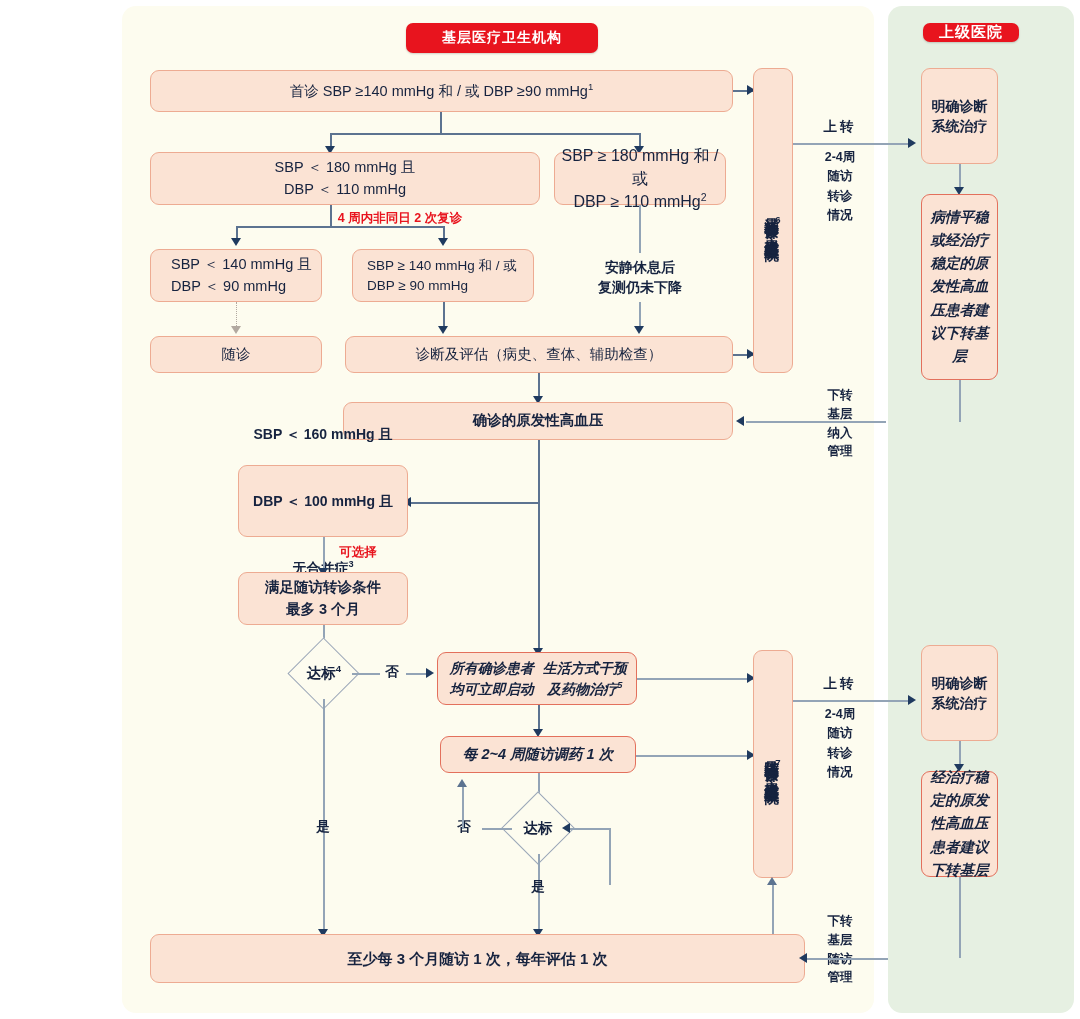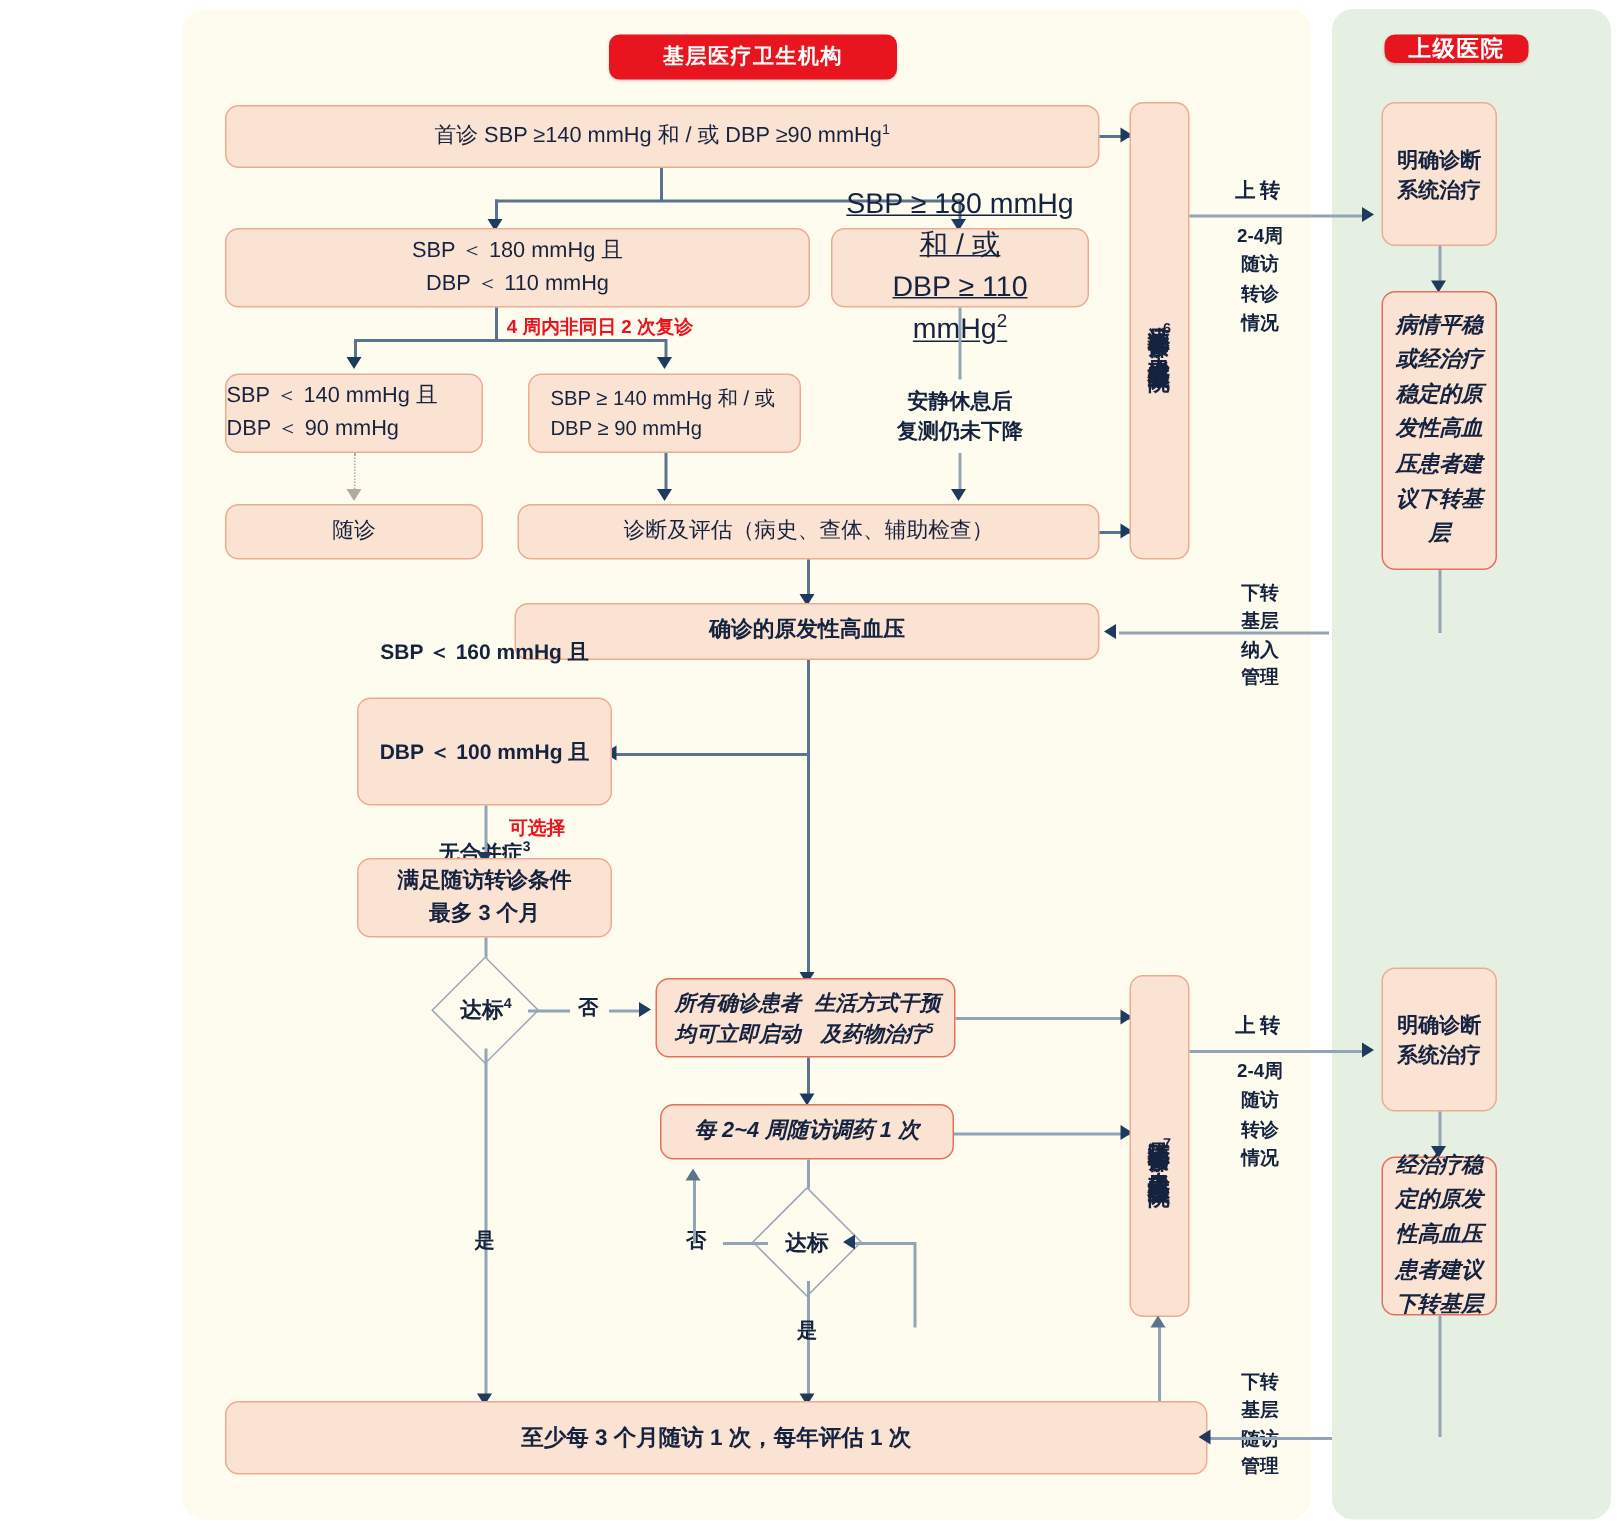--- a/index.html
+++ b/index.html
@@ -88,35 +88,35 @@
   <div class="ln lnv" style="left:330px;top:133px;height:17px;"></div>
   <div class="ln lnv" style="left:639px;top:133px;height:17px;"></div>
   <div class="arw arw-d" style="left:325px;top:146px;"></div>
   <div class="arw arw-d" style="left:634px;top:146px;"></div>
 
   <div class="box" style="left:150px;top:152px;width:390px;height:53px;flex-direction:column;">
     <span>SBP ＜ 180 mmHg 且</span>
     <span>DBP ＜ 110 mmHg</span>
   </div>
 
-  <div class="box" style="left:554px;top:152px;width:172px;height:53px;flex-direction:column;font-size:19px;text-decoration:underline;">
+  <div class="box" style="left:554px;top:152px;width:172px;height:53px;flex-direction:column;font-size:16px;">
     <span>SBP ≥ 180 mmHg 和 / 或</span>
     <span><span>DBP ≥ 110 mmHg</span><sup>2</sup></span>
   </div>
 
   <div class="txt txt-red" style="left:320px;top:210px;width:160px;">4 周内非同日 2 次复诊</div>
 
   <div class="ln lnv" style="left:330px;top:205px;height:22px;"></div>
   <div class="ln lnh" style="left:236px;top:226px;width:208px;"></div>
   <div class="ln lnv" style="left:236px;top:226px;height:16px;"></div>
   <div class="ln lnv" style="left:443px;top:226px;height:16px;"></div>
   <div class="arw arw-d" style="left:231px;top:238px;"></div>
   <div class="arw arw-d" style="left:438px;top:238px;"></div>
 
-  <div class="box" style="left:150px;top:249px;width:172px;height:53px;flex-direction:column;align-items:flex-start;padding-left:0;">
+  <div class="box" style="left:150px;top:249px;width:172px;height:53px;flex-direction:column;align-items:flex-start;padding-left:20px;">
     <span>SBP ＜ 140 mmHg 且</span>
     <span>DBP ＜ 90 mmHg</span>
   </div>
 
   <div class="box" style="left:352px;top:249px;width:182px;height:53px;flex-direction:column;align-items:flex-start;padding-left:14px;font-size:13.5px;">
     <span>SBP ≥ 140 mmHg 和 / 或</span>
     <span>DBP ≥ 90 mmHg</span>
   </div>
 
   <div class="txt txt-note" style="left:568px;top:258px;width:144px;">

